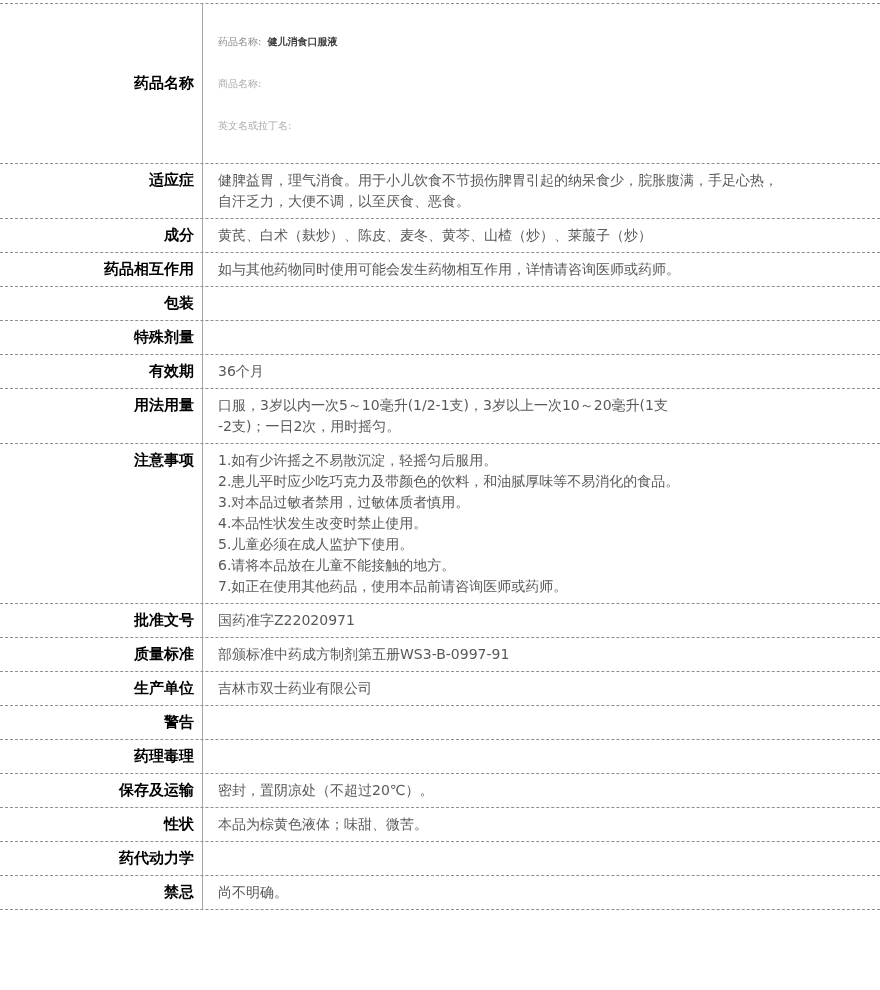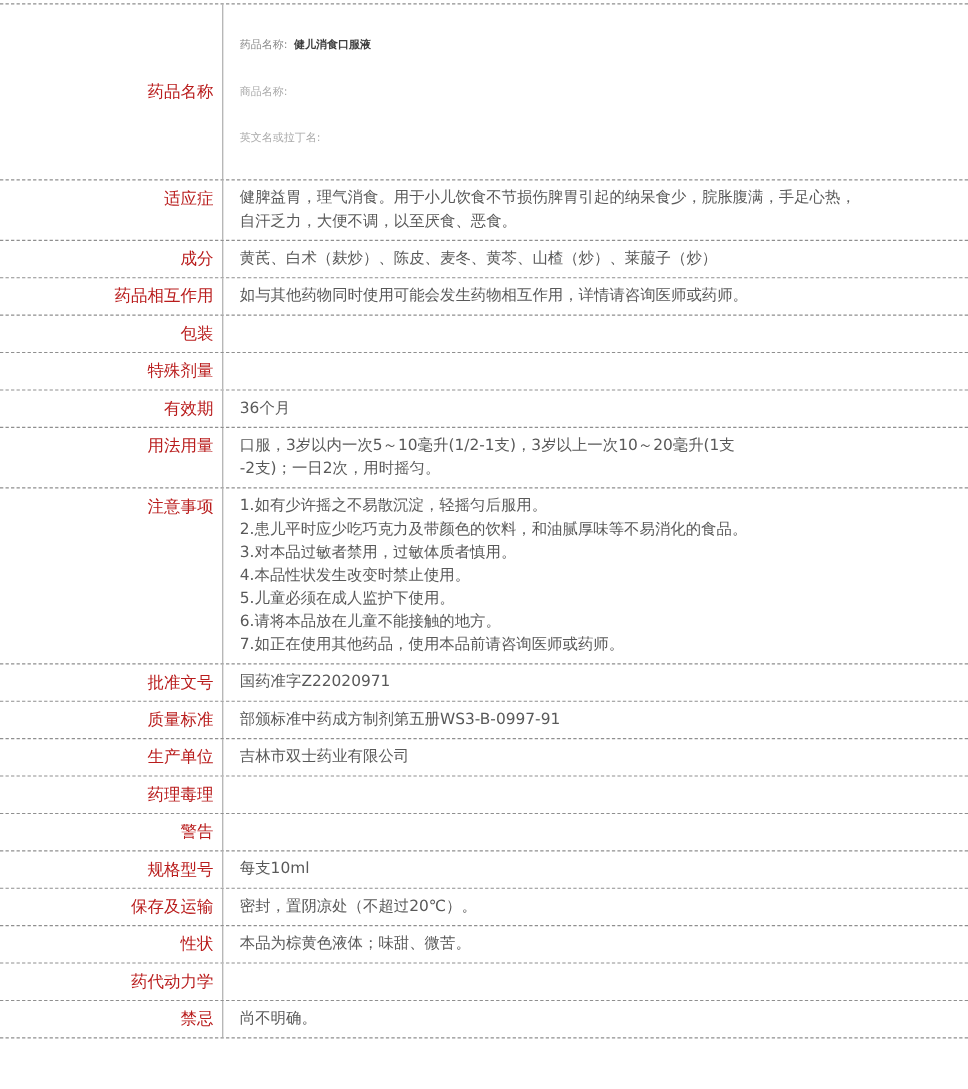--- a/index.html
+++ b/index.html
@@ -25,22 +25,22 @@
   .row:last-child {
     border-bottom: 1px dashed #8f8f8f;
   }
   .label-cell {
     width: 203px;
     flex: 0 0 203px;
     padding: 6px 8px 6px 0;
     text-align: right;
     border-right: 1px solid #a6a6a6;
     font-size: 15px;
-    font-weight: normal;
-    color: #b91c1c;
+    font-weight: bold;
+    color: #000000;
     line-height: 21px;
   }
   .content-cell {
     flex: 1 1 auto;
     padding: 6px 12px 6px 15px;
     font-size: 14px;
     color: #595959;
     line-height: 21px;
     white-space: pre-line;
   }
@@ -136,33 +136,29 @@
     <div class="label-cell">质量标准</div>
     <div class="content-cell">部颁标准中药成方制剂第五册WS3-B-0997-91</div>
   </div>
 
   <div class="row">
     <div class="label-cell">生产单位</div>
     <div class="content-cell">吉林市双士药业有限公司</div>
   </div>
 
   <div class="row">
-    <div class="label-cell">药理毒理</div>
-    <div class="content-cell"></div>
-  </div>
-
-  <div class="row">
     <div class="label-cell">警告</div>
     <div class="content-cell"></div>
   </div>
 
   <div class="row">
-    <div class="label-cell">规格型号</div>
-    <div class="content-cell">每支10ml</div>
+    <div class="label-cell">药理毒理</div>
+    <div class="content-cell"></div>
   </div>
+
 
 
   <div class="row">
     <div class="label-cell">保存及运输</div>
     <div class="content-cell">密封，置阴凉处（不超过20℃）。</div>
   </div>
 
   <div class="row">
     <div class="label-cell">性状</div>
     <div class="content-cell">本品为棕黄色液体；味甜、微苦。</div>

